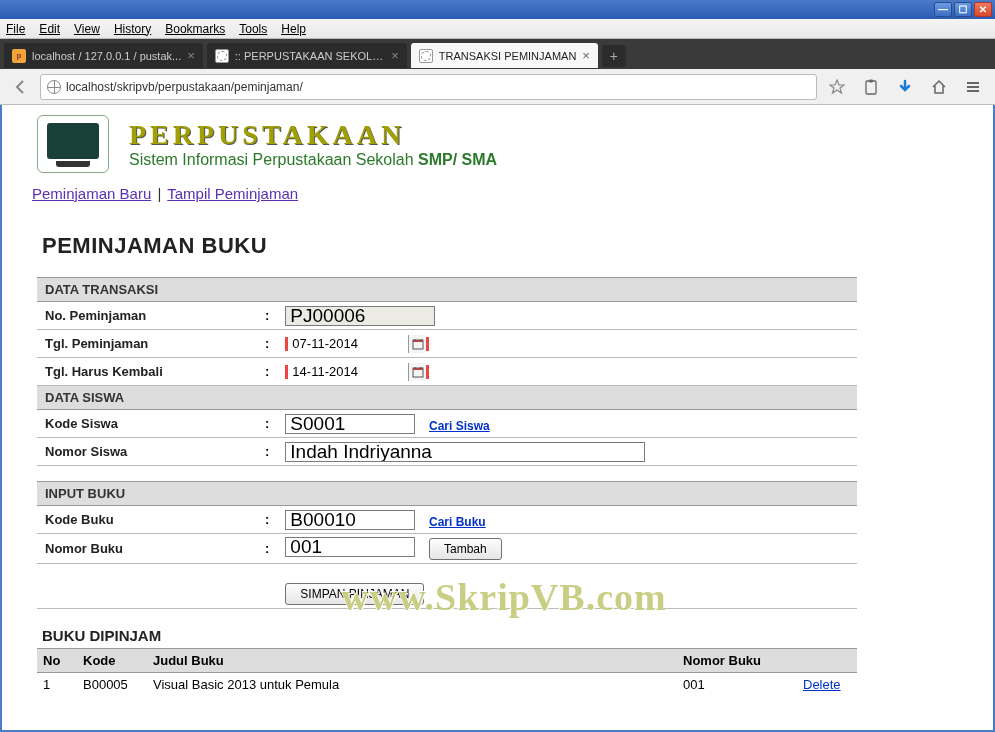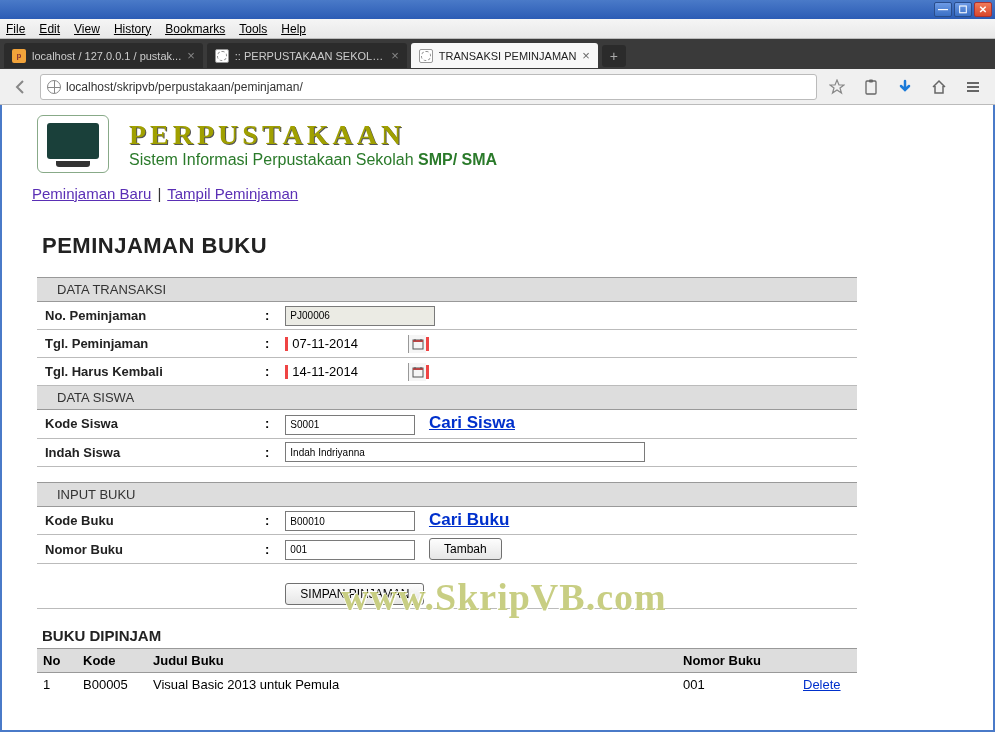--- a/index.html
+++ b/index.html
@@ -45,32 +45,32 @@
 .title-block .sub { font-size:16px; color:#2a7a2a; }
 .title-block .sub b { font-weight:bold; }
 
 .links { margin: 8px 0 31px 0; font-size:15px; }
 .links a { color:#5a2fb5; text-decoration:underline; cursor:pointer; }
 .links .sep { color:#333; margin:0 2px; }
 
 h2.pagetitle { font-size:22px; font-weight:bold; color:#222; margin: 6px 0 18px 10px; letter-spacing:0.5px; }
 
 .form-table { width: 820px; border-collapse: collapse; margin-left:5px;}
-.form-table tr.section td { background:#ddd; font-weight:normal; color:#333; padding:4px 20px; border-top:1px solid #999; border-bottom:1px solid #999; font-size:13px;}
+.form-table tr.section td { background:#ddd; font-weight:bold; color:#333; padding:4px 8px; border-top:1px solid #999; border-bottom:1px solid #999; font-size:13px;}
 .form-table tr.field td { border-bottom:1px solid #bbb; padding:3px 8px; font-size:13px; vertical-align:middle; height:28px;}
 .form-table td.label { width:220px; font-weight:bold; color:#222;}
 .form-table td.colon { width:20px; text-align:center; font-weight:bold;}
 .form-table td.value { }
-.form-table input.txt { border:1px solid #7a7a7a; padding:2px 4px; font-size:10px; height:20px;}
+.form-table input.txt { border:1px solid #7a7a7a; padding:2px 4px; font-size:19px; height:20px;}
 .form-table input.txt.ro { background:#ebebe4; }
 .form-table .datewrap { display:inline-flex; align-items:center; border:3px solid #ef4444; height:14px;}
 .form-table .datewrap input { border:none; outline:none; padding:2px 4px; font-size:13px; width:120px; height:18px;}
 .calico { width:18px; height:18px; border-left:1px solid #999; display:flex; align-items:center; justify-content:center; cursor:pointer; background:#f5f5f5;}
 .calico svg { width:12px; height:12px; }
-a.cari { color:#0030cc; font-weight:bold; text-decoration:underline; margin-left:10px; font-size:17px; cursor:pointer;}
+a.cari { color:#0030cc; font-weight:bold; text-decoration:underline; margin-left:10px; font-size:12px; cursor:pointer;}
 button.btn { background: linear-gradient(#fdfdfd,#e6e6e6); border:1px solid #707070; border-radius:3px; padding:2px 14px; font-size:12px; cursor:pointer; height:22px;}
 .spacer-row td { height:16px; border:none; }
 
 .watermark { position:absolute; top:470px; left:0; right:0; text-align:center; font-size:38px; font-weight:bold; font-family: Georgia, serif; color:rgba(154,166,30,0.55); text-shadow: 1px 1px #fff, -1px -1px #fff; pointer-events:none; letter-spacing:1px;margin-left:13px;}
 
 .book-table { width:820px; border-collapse:collapse; margin-left:5px; font-size:13px;}
 .book-table th { background:#ddd; border-top:1px solid #999; border-bottom:1px solid #999; padding:4px 6px; text-align:left; font-weight:bold;}
 .book-table td { padding:4px 6px; }
 .book-table a.del { color:#0030cc; text-decoration:underline; cursor:pointer;}
 h3.section-h { font-size:15px; font-weight:bold; color:#222; margin:18px 0 4px 10px;}
@@ -228,21 +228,21 @@
           </tr>
     <tr class="field">
       <td class="label">Kode Siswa</td>
       <td class="colon">:</td>
       <td class="value">
         <input class="txt" style="width: 130px;" value="S0001">
         <a class="cari">Cari Siswa</a>
       </td>
     </tr>
     <tr class="field">
-      <td class="label">Indah Siswa</td>
+      <td class="label">Nomor Siswa</td>
       <td class="colon">:</td>
       <td class="value"><input class="txt" style="width: 360px;" value="Indah Indriyanna"></td>
     </tr>
 
     <tr class="spacer-row">
             <td colspan="3"></td>
           </tr>
 
     <tr class="section">
             <td colspan="3">INPUT BUKU</td>

